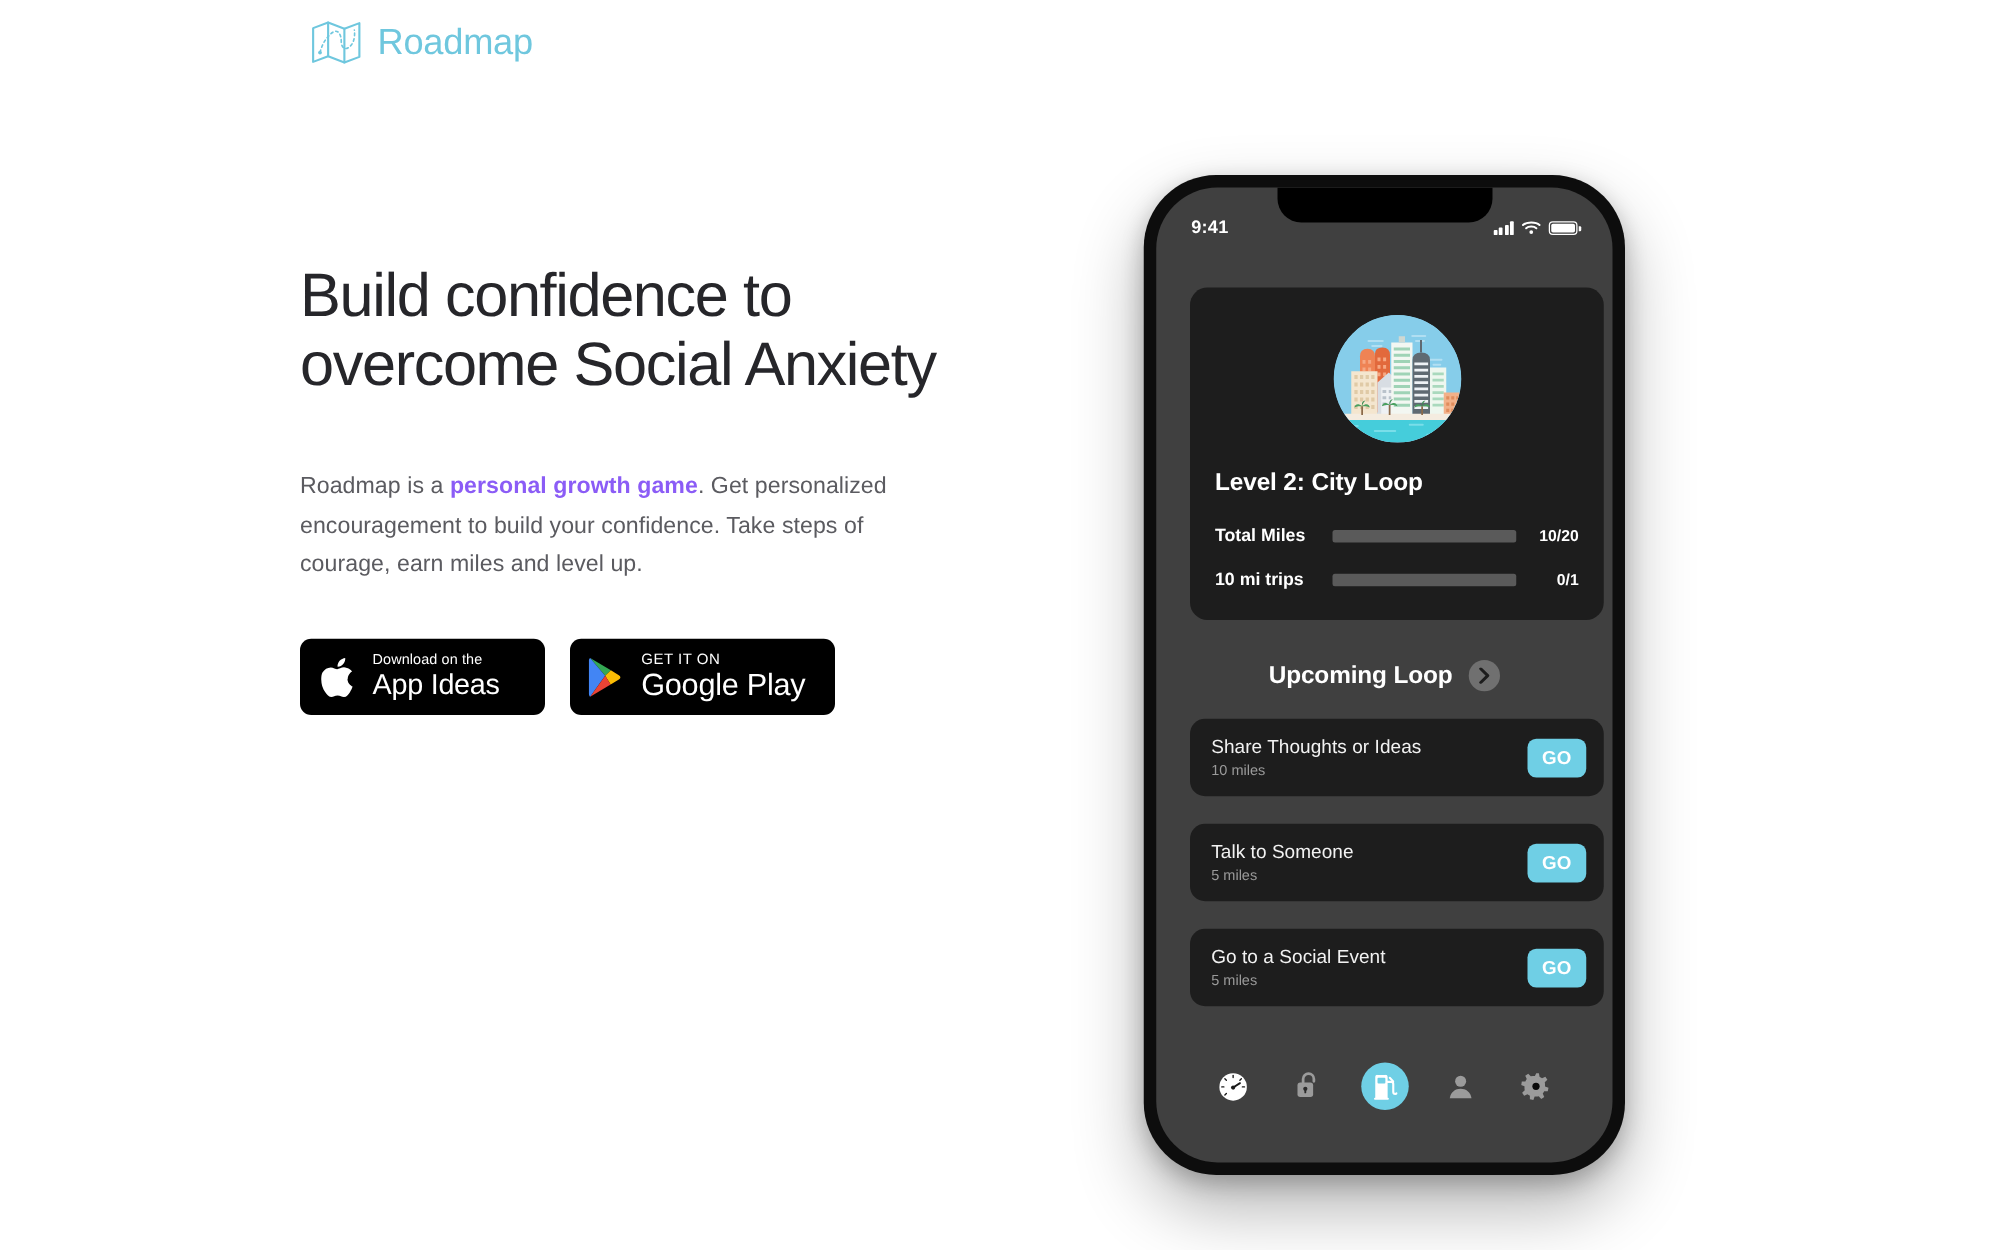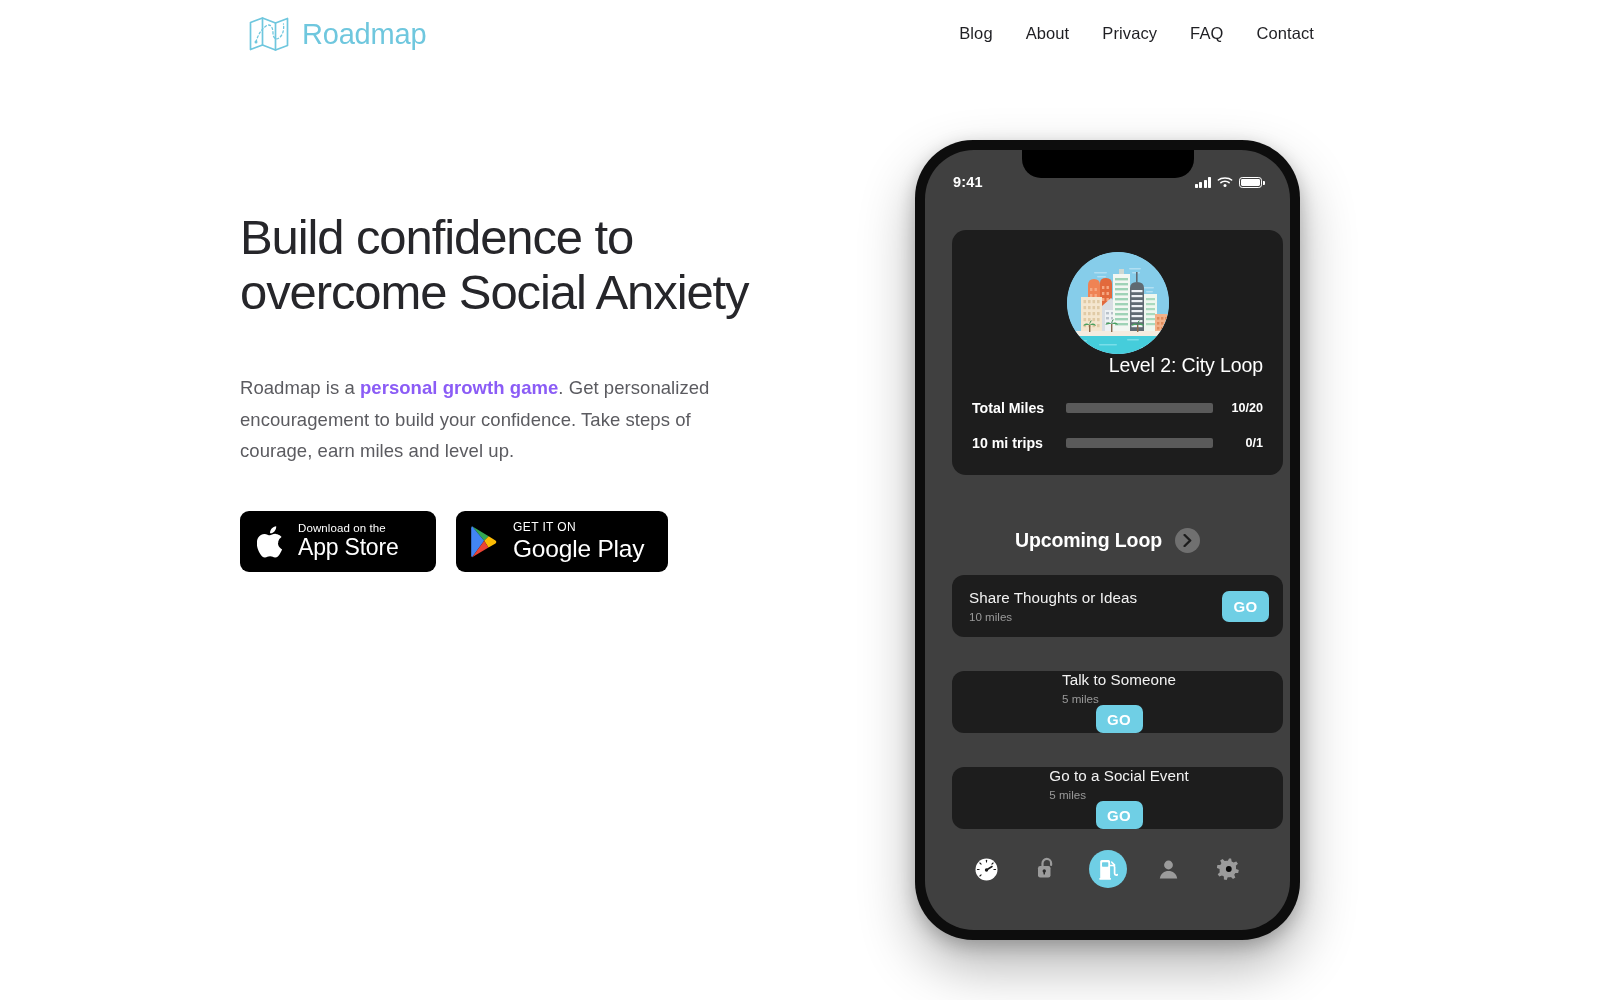--- a/index.html
+++ b/index.html
@@ -120,22 +120,22 @@
   .level-card {
     position: absolute; left: 27px; top: 80px; width: 331px;
     background: #1d1d1d; border-radius: 14px;
     padding: 22px 20px 20px;
   }
   .city-circle {
     width: 102px; height: 102px; border-radius: 50%;
     margin: 0 auto; overflow: hidden; display: block; background: #86cdea;
   }
   .level-title {
-    margin-top: 0; text-align: right; color: #fff;
-    font-size: 19.5px; font-weight: 400; letter-spacing: -0.1px;
+    margin-top: 21px; text-align: left; color: #fff;
+    font-size: 19.5px; font-weight: 700; letter-spacing: -0.1px;
   }
   .bars { margin-top: 19px; }
   .bar-row { display: flex; align-items: center; gap: 12px; height: 24px; }
   .bar-row + .bar-row { margin-top: 11px; }
   .bar-label {
     color: #fff; font-size: 14.2px; font-weight: 600;
     width: 82px; flex: 0 0 82px; white-space: nowrap;
   }
   .bar-track {
     flex: 1 1 auto; height: 10px; background: #5a5a5a; border-radius: 2px;
@@ -159,21 +159,21 @@
     cursor: pointer;
   }
   .chev-btn svg { display: block; }
 
   .trip-list { position: absolute; top: 425px; left: 27px; width: 331px; }
   .trip-card {
     background: #1d1d1d; border-radius: 12px;
     height: 62px; display: flex; align-items: center;
     padding: 0 14px 0 17px; justify-content: space-between;
   }
-  .trip-card + .trip-card { margin-top: 34px; flex-direction: column; }
+  .trip-card + .trip-card { margin-top: 22px; }
   .trip-text { display: flex; flex-direction: column; gap: 4px; }
   .trip-name { color: #f2f2f2; font-size: 15.2px; font-weight: 400; letter-spacing: 0.05px; }
   .trip-miles { color: #9a9a9a; font-size: 11.6px; }
   .go-btn {
     width: 47px; height: 31px; border-radius: 7px;
     background: #6fcfe5; color: #ffffff;
     font-size: 15px; font-weight: 700; letter-spacing: 0.3px;
     display: flex; align-items: center; justify-content: center;
     border: none; cursor: pointer; font-family: inherit;
   }
@@ -205,42 +205,35 @@
           <path d="M14.5 4 L14.5 31"></path>
           <path d="M27.5 9 L27.5 36"></path>
         </g>
         <g fill="none" stroke="#6fc7de" stroke-width="1.3" stroke-linecap="round" stroke-dasharray="2 2.4">
           <path d="M8 28 C 10 20, 14 15, 18 12 C 22 9, 25 13, 25 19 C 25 25, 29 27, 33 22 C 35.5 19, 36 14, 35.5 10"></path>
         </g>
         <circle cx="8" cy="28" r="1.5" fill="#6fc7de"></circle>
       </svg>
       <span class="brand-name">Roadmap</span>
     </a>
-    <nav class="main-nav">
-      <a class="nav-link" href="#">Blog</a>
-      <a class="nav-link" href="#">About</a>
-      <a class="nav-link" href="#">Privacy</a>
-      <a class="nav-link" href="#">FAQ</a>
-      <a class="nav-link" href="#">Contact</a>
-    </nav>
   </header>
 
   <section class="hero-copy">
     <h1 class="hero-title">Build confidence to overcome Social Anxiety</h1>
     <p class="hero-sub"><span>Roadmap is a </span><b>personal growth game</b><span>. Get personalized encouragement to build your confidence. Take steps of courage, earn miles and level up.</span></p>
 
     <div class="store-row">
       <a class="badge apple" href="#">
         <svg class="apple-glyph" viewBox="0 0 30 36">
           <path fill="#fff" d="M21.2 19.1c0-4 3.3-5.9 3.4-6-1.9-2.7-4.8-3.1-5.8-3.2-2.5-.25-4.8 1.45-6 1.45-1.25 0-3.15-1.4-5.2-1.4-2.65.05-5.1 1.55-6.5 3.9-2.75 4.8-.7 11.9 2 15.8 1.3 1.9 2.85 4.05 4.9 3.95 1.95-.08 2.7-1.27 5.1-1.27 2.35 0 3.05 1.27 5.1 1.22 2.1-.04 3.45-1.93 4.75-3.85 1.5-2.2 2.1-4.35 2.15-4.45-.05-.03-4.1-1.57-4.15-6.25z"></path>
           <path fill="#fff" d="M17.6 7.2c1.05-1.3 1.78-3.1 1.58-4.9-1.53.07-3.4 1.03-4.5 2.32-.98 1.12-1.85 2.97-1.62 4.72 1.72.13 3.47-.87 4.54-2.14z"></path>
         </svg>
         <span class="badge-txt">
           <span class="badge-small">Download on the</span>
-          <span class="badge-big">App Store</span>
+          <span class="badge-big">App Ideas</span>
         </span>
       </a>
 
       <a class="badge google" href="#">
         <svg class="gplay-glyph" viewBox="0 0 32 35">
           <path fill="#34a853" d="M2.2 1.3 L19.3 11.6 L14.6 16.1 Z"></path>
           <path fill="#4285f4" d="M2.2 1.3 L14.6 16.1 L2.2 33.3 C1.55 32.95 1.2 32.2 1.2 31.2 L1.2 3.5 C1.2 2.5 1.55 1.7 2.2 1.3 Z"></path>
           <path fill="#fbbc04" d="M19.3 11.6 L25.9 15.6 C27.6 16.6 27.6 18.2 25.9 19.2 L19.1 23.3 L14.6 16.1 Z"></path>
           <path fill="#ea4335" d="M2.2 33.3 L14.6 16.1 L19.1 23.3 Z"></path>
         </svg>

